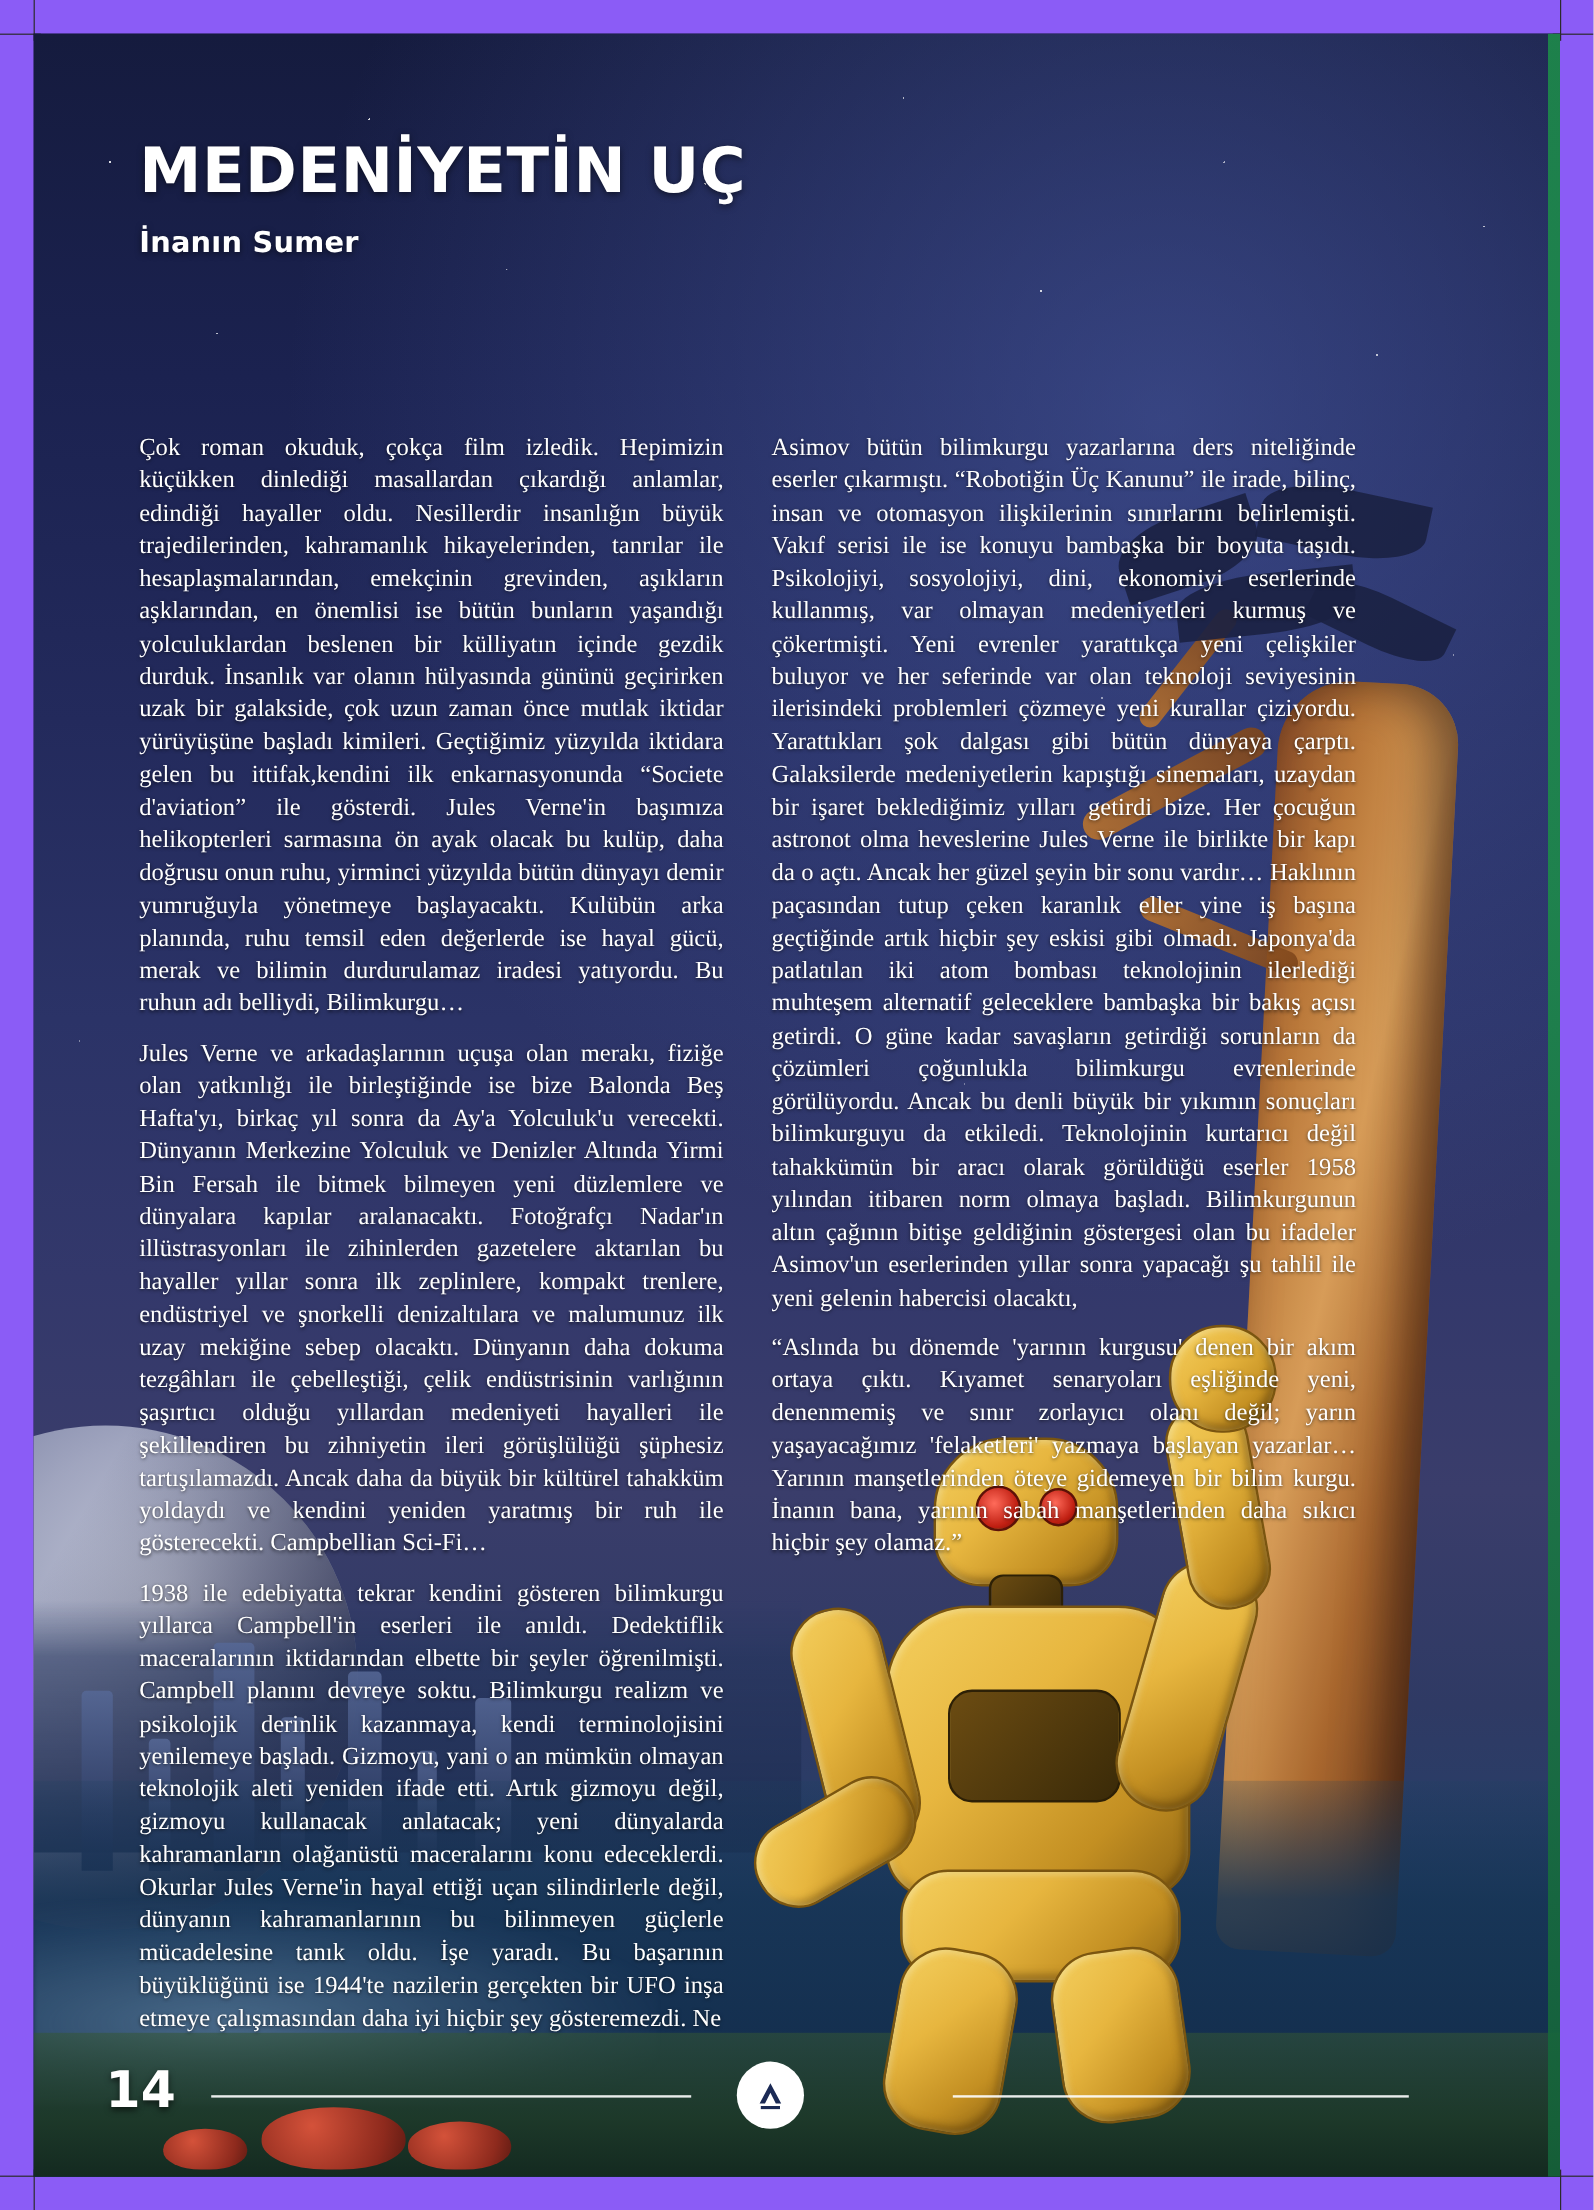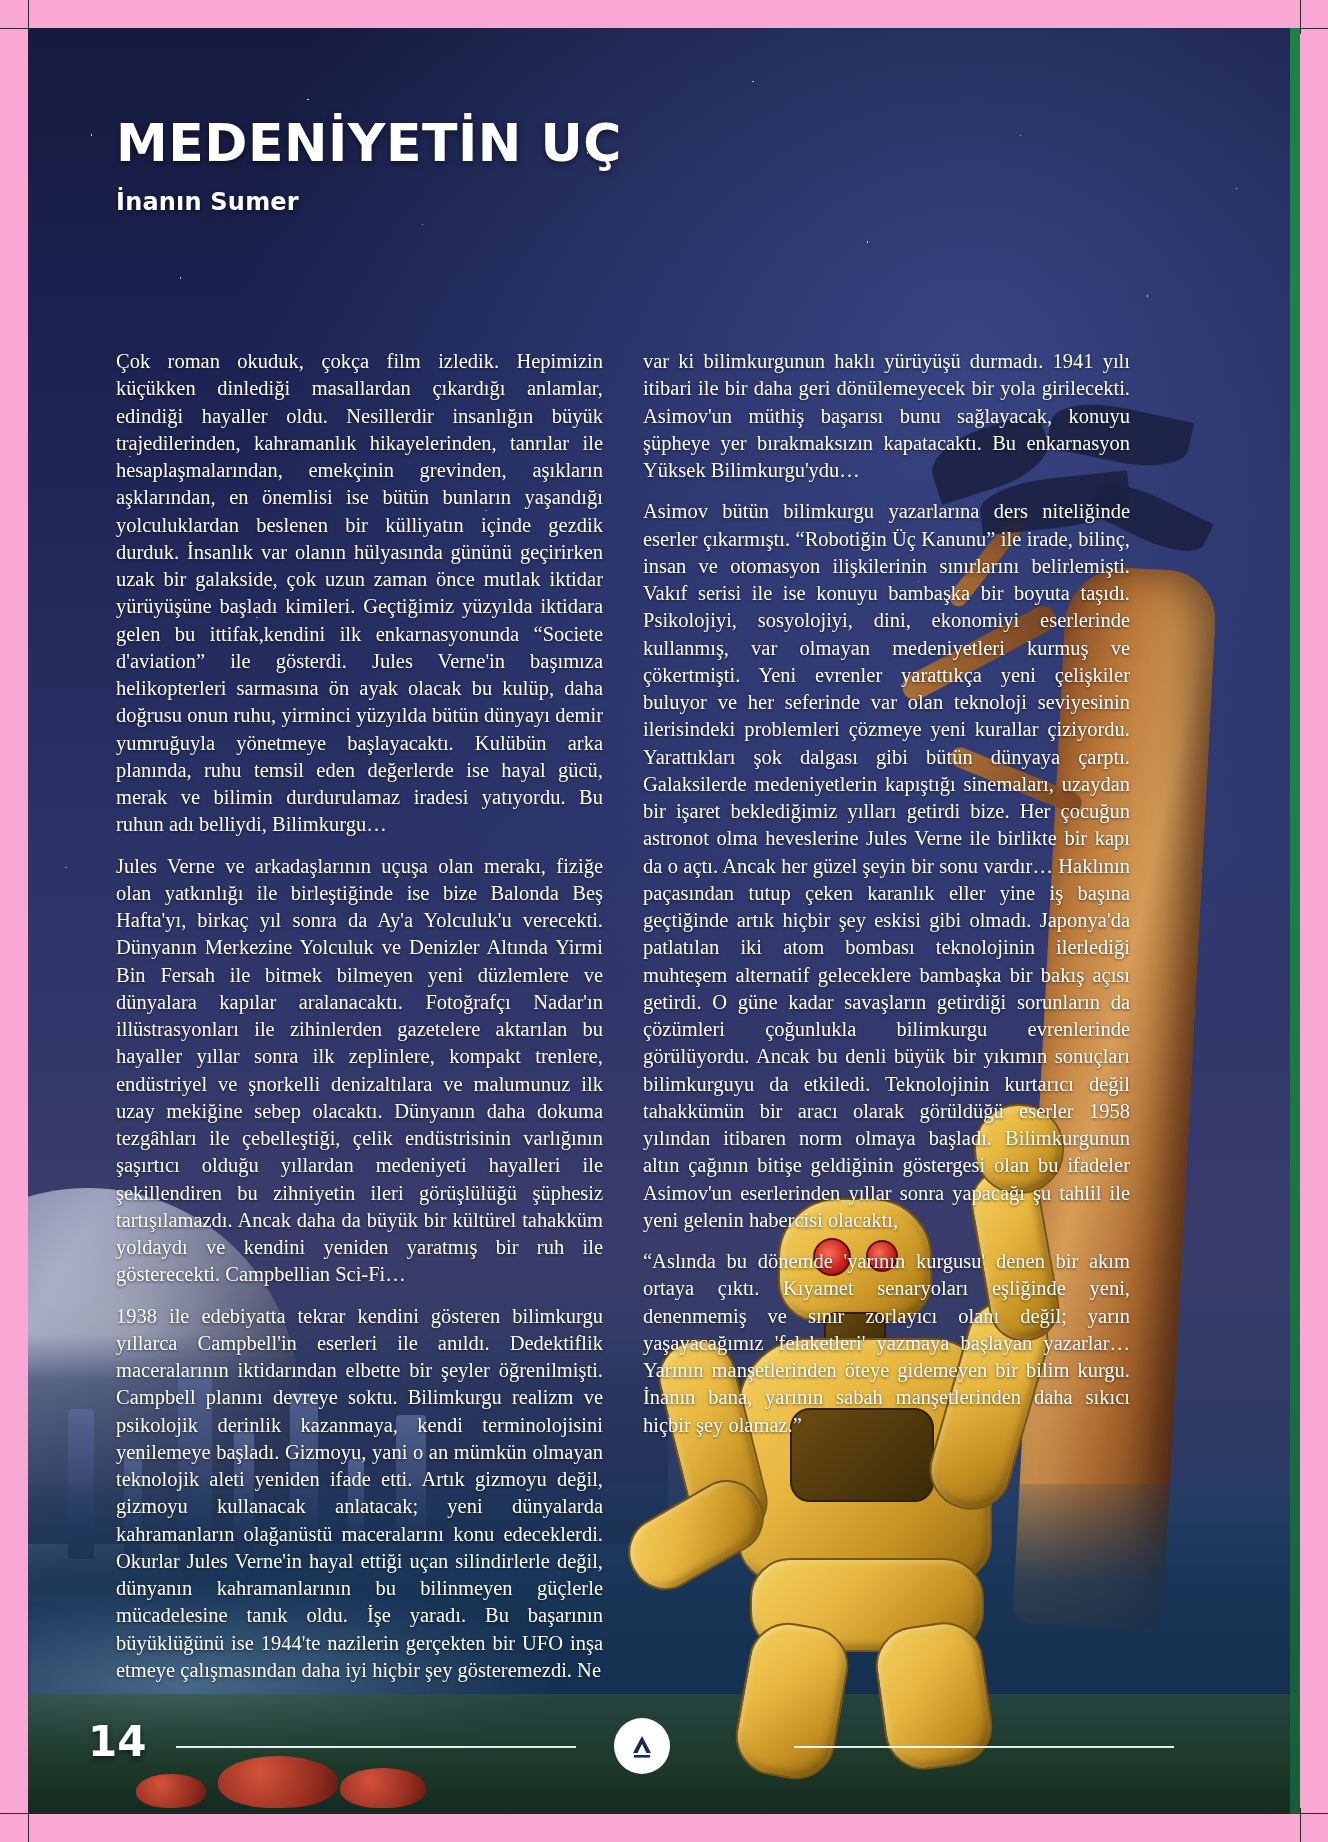--- a/index.html
+++ b/index.html
@@ -5,21 +5,21 @@
   html, body {
     margin: 0;
     padding: 0;
     background: #ffffff;
   }
   #page {
     position: relative;
     width: 1328px;
     height: 1842px;
     overflow: hidden;
-    background: #f9a8d4;
+    background: #8b5cf6;
     font-family: "Liberation Serif", serif;
   }
 
   
   .crop {
     position: absolute;
     background: #2b2b2b;
   }
   .crop.v { width: 1px; height: 34px; }
   .crop.h { height: 1px; width: 34px; }
@@ -239,20 +239,21 @@
   .columns {
     position: absolute;
     left: 88px;
     top: 320px;
     width: 1014px;
     display: flex;
     gap: 40px;
   }
   .col {
     width: 487px;
+    margin-top: 12px;
   }
   .col p {
     margin: 0 0 14px 0;
     color: #ffffff;
     font-family: "Liberation Serif", serif;
     font-size: 20.5px;
     line-height: 1.33;
     text-align: justify;
     text-shadow: 0 1px 3px rgba(0,0,0,.65);
     hyphens: auto;
@@ -384,21 +385,20 @@
       <div class="byline">İnanın Sumer</div>
     </div>
 
     <div class="columns">
       <div class="col">
         <p>Çok roman okuduk, çokça film izledik. Hepimizin küçükken dinlediği masallardan çıkardığı anlamlar, edindiği hayaller oldu. Nesillerdir insanlığın büyük trajedilerinden, kahramanlık hikayelerinden, tanrılar ile hesaplaşmalarından, emekçinin grevinden, aşıkların aşklarından, en önemlisi ise bütün bunların yaşandığı yolculuklardan beslenen bir külliyatın içinde gezdik durduk. İnsanlık var olanın hülyasında gününü geçirirken uzak bir galakside, çok uzun zaman önce mutlak iktidar yürüyüşüne başladı kimileri. Geçtiğimiz yüzyılda iktidara gelen bu ittifak,kendini ilk enkarnasyonunda “Societe d'aviation” ile gösterdi. Jules Verne'in başımıza helikopterleri sarmasına ön ayak olacak bu kulüp, daha doğrusu onun ruhu, yirminci yüzyılda bütün dünyayı demir yumruğuyla yönetmeye başlayacaktı. Kulübün arka planında, ruhu temsil eden değerlerde ise hayal gücü, merak ve bilimin durdurulamaz iradesi yatıyordu. Bu ruhun adı belliydi, Bilimkurgu…</p>
         <p>Jules Verne ve arkadaşlarının uçuşa olan merakı, fiziğe olan yatkınlığı ile birleştiğinde ise bize Balonda Beş Hafta'yı, birkaç yıl sonra da Ay'a Yolculuk'u verecekti. Dünyanın Merkezine Yolculuk ve Denizler Altında Yirmi Bin Fersah ile bitmek bilmeyen yeni düzlemlere ve dünyalara kapılar aralanacaktı. Fotoğrafçı Nadar'ın illüstrasyonları ile zihinlerden gazetelere aktarılan bu hayaller yıllar sonra ilk zeplinlere, kompakt trenlere, endüstriyel ve şnorkelli denizaltılara ve malumunuz ilk uzay mekiğine sebep olacaktı. Dünyanın daha dokuma tezgâhları ile çebelleştiği, çelik endüstrisinin varlığının şaşırtıcı olduğu yıllardan medeniyeti hayalleri ile şekillendiren bu zihniyetin ileri görüşlülüğü şüphesiz tartışılamazdı. Ancak daha da büyük bir kültürel tahakküm yoldaydı ve kendini yeniden yaratmış bir ruh ile gösterecekti. Campbellian Sci-Fi…</p>
         <p class="last">1938 ile edebiyatta tekrar kendini gösteren bilimkurgu yıllarca Campbell'in eserleri ile anıldı. Dedektiflik maceralarının iktidarından elbette bir şeyler öğrenilmişti. Campbell planını devreye soktu. Bilimkurgu realizm ve psikolojik derinlik kazanmaya, kendi terminolojisini yenilemeye başladı. Gizmoyu, yani o an mümkün olmayan teknolojik aleti yeniden ifade etti. Artık gizmoyu değil, gizmoyu kullanacak anlatacak; yeni dünyalarda kahramanların olağanüstü maceralarını konu edeceklerdi. Okurlar Jules Verne'in hayal ettiği uçan silindirlerle değil, dünyanın kahramanlarının bu bilinmeyen güçlerle mücadelesine tanık oldu. İşe yaradı. Bu başarının büyüklüğünü ise 1944'te nazilerin gerçekten bir UFO inşa etmeye çalışmasından daha iyi hiçbir şey gösteremezdi. Ne</p>
       </div>
       <div class="col">
-        <p>var ki bilimkurgunun haklı yürüyüşü durmadı. 1941 yılı itibari ile bir daha geri dönülemeyecek bir yola girilecekti. Asimov'un müthiş başarısı bunu sağlayacak, konuyu şüpheye yer bırakmaksızın kapatacaktı. Bu enkarnasyon Yüksek Bilimkurgu'ydu…</p>
         <p>Asimov bütün bilimkurgu yazarlarına ders niteliğinde eserler çıkarmıştı. “Robotiğin Üç Kanunu” ile irade, bilinç, insan ve otomasyon ilişkilerinin sınırlarını belirlemişti. Vakıf serisi ile ise konuyu bambaşka bir boyuta taşıdı. Psikolojiyi, sosyolojiyi, dini, ekonomiyi eserlerinde kullanmış, var olmayan medeniyetleri kurmuş ve çökertmişti. Yeni evrenler yarattıkça yeni çelişkiler buluyor ve her seferinde var olan teknoloji seviyesinin ilerisindeki problemleri çözmeye yeni kurallar çiziyordu. Yarattıkları şok dalgası gibi bütün dünyaya çarptı. Galaksilerde medeniyetlerin kapıştığı sinemaları, uzaydan bir işaret beklediğimiz yılları getirdi bize. Her çocuğun astronot olma heveslerine Jules Verne ile birlikte bir kapı da o açtı. Ancak her güzel şeyin bir sonu vardır… Haklının paçasından tutup çeken karanlık eller yine iş başına geçtiğinde artık hiçbir şey eskisi gibi olmadı. Japonya'da patlatılan iki atom bombası teknolojinin ilerlediği muhteşem alternatif geleceklere bambaşka bir bakış açısı getirdi. O güne kadar savaşların getirdiği sorunların da çözümleri çoğunlukla bilimkurgu evrenlerinde görülüyordu. Ancak bu denli büyük bir yıkımın sonuçları bilimkurguyu da etkiledi. Teknolojinin kurtarıcı değil tahakkümün bir aracı olarak görüldüğü eserler 1958 yılından itibaren norm olmaya başladı. Bilimkurgunun altın çağının bitişe geldiğinin göstergesi olan bu ifadeler Asimov'un eserlerinden yıllar sonra yapacağı şu tahlil ile yeni gelenin habercisi olacaktı,</p>
         <p class="last">“Aslında bu dönemde 'yarının kurgusu' denen bir akım ortaya çıktı. Kıyamet senaryoları eşliğinde yeni, denenmemiş ve sınır zorlayıcı olanı değil; yarın yaşayacağımız 'felaketleri' yazmaya başlayan yazarlar… Yarının manşetlerinden öteye gidemeyen bir bilim kurgu. İnanın bana, yarının sabah manşetlerinden daha sıkıcı hiçbir şey olamaz.”</p>
       </div>
     </div>
 
     <div class="folio">14</div>
     <div class="rule rule-left"></div>
     <div class="rule rule-right"></div>
     <div class="logo-badge">
       <svg width="40" height="40" viewBox="0 0 40 40" aria-hidden="true">

